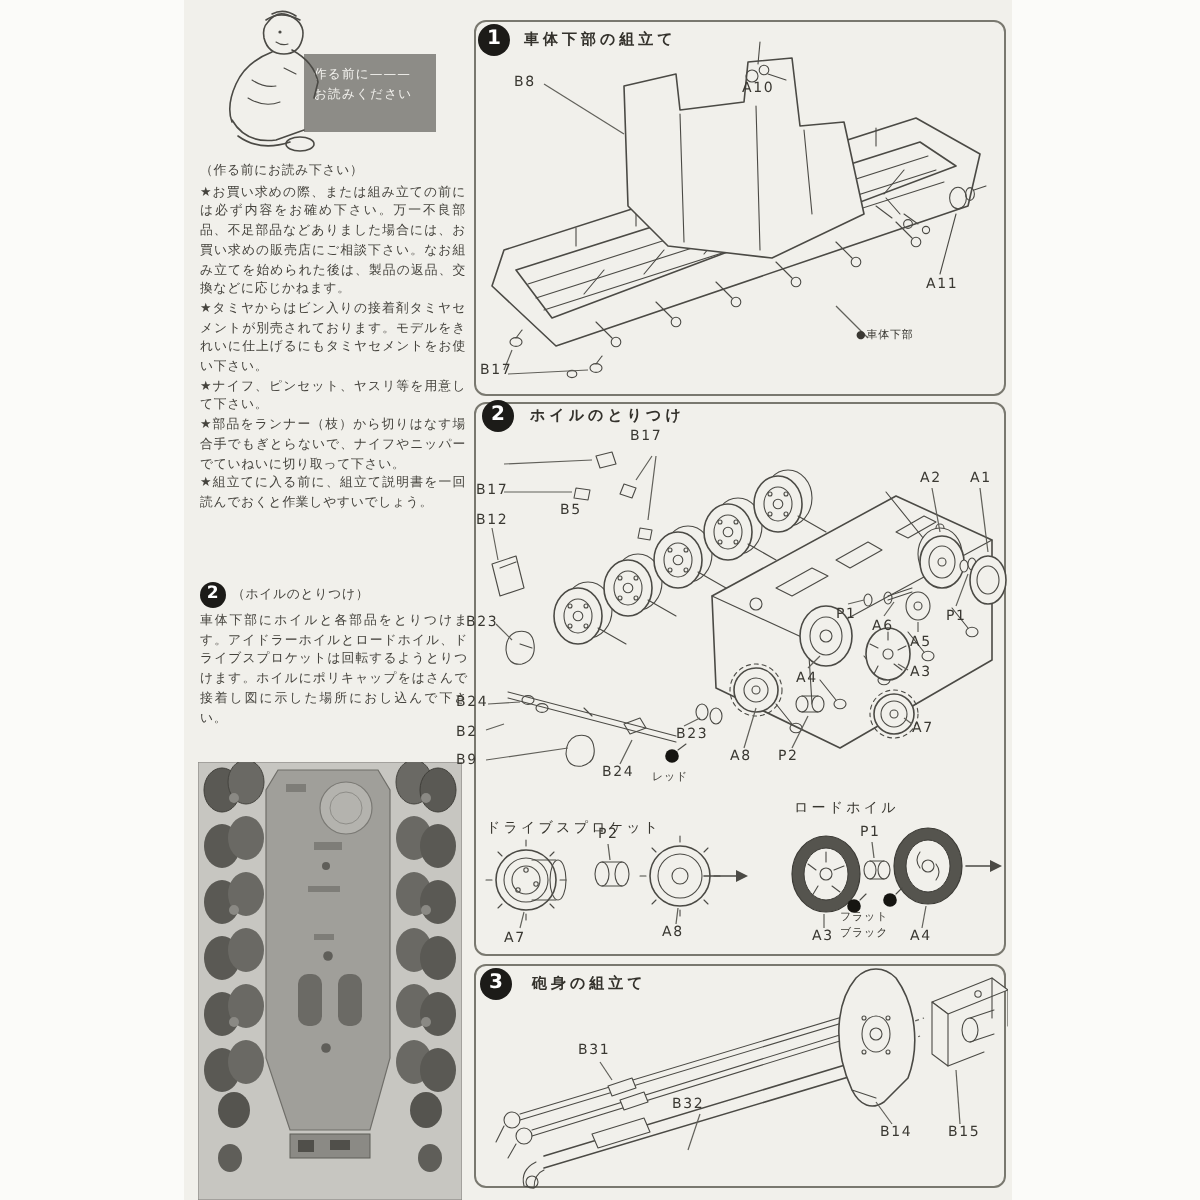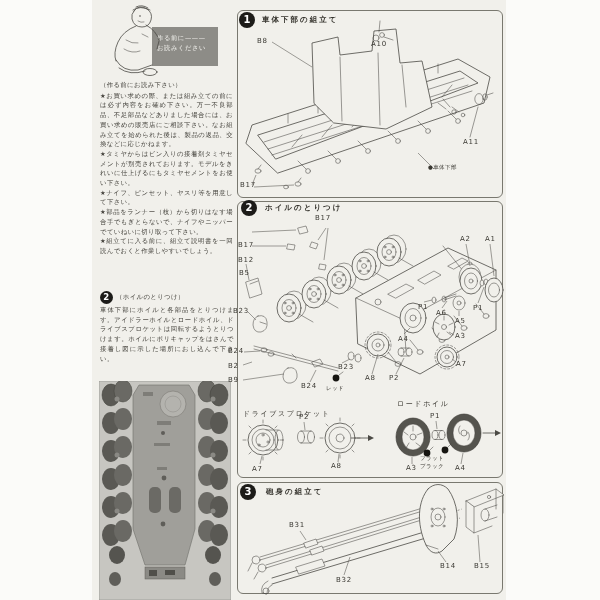--- a/index.html
+++ b/index.html
@@ -459,21 +459,21 @@
 
   <div class="abs" style="left:0;top:0;width:600px;height:600px;pointer-events:none">
       <div class="plabel" style="left: 371px; top: 11px; margin-top: 29px;">A10</div>
       <div class="plabel" style="left: 257px; top: 37px;">B8</div>
       <div class="plabel" style="left: 463px; top: 138px;">A11</div>
       <div class="plabel tiny" style="left: 428px; top: 164px;">●車体下部</div>
       <div class="plabel" style="left: 240px; top: 181px;">B17</div>
       <div class="plabel" style="left: 315px; top: 214px;">B17</div>
       <div class="plabel" style="left: 238px; top: 227px; margin-top: 29px;">B12</div>
       <div class="plabel" style="left: 238px; top: 241px;">B17</div>
-      <div class="plabel" style="left: 239px; top: 269px;">B5</div>
+      <div class="plabel" style="left: 239px; top: 251px; padding-left: 41px;">B5</div>
       <div class="plabel" style="left: 233px; top: 307px;">B23</div>
       <div class="plabel" style="left: 228px; top: 347px;">B24</div>
       <div class="plabel" style="left: 228px; top: 362px;">B2</div>
       <div class="plabel" style="left: 228px; top: 376px;">B9</div>
       <div class="plabel" style="left: 301px; top: 382px;">B24</div>
       <div class="plabel tiny" style="left: 326px; top: 385px;">レッド</div>
       <div class="plabel" style="left: 338px; top: 363px;">B23</div>
       <div class="plabel" style="left: 365px; top: 374px;">A8</div>
       <div class="plabel" style="left: 389px; top: 374px;">P2</div>
       <div class="plabel" style="left: 460px; top: 235px;">A2</div>
@@ -489,17 +489,17 @@
       <div class="plabel" style="left: 299px; top: 413px;">P2</div>
       <div class="plabel" style="left: 252px; top: 465px;">A7</div>
       <div class="plabel" style="left: 331px; top: 462px;">A8</div>
       <div class="plabel subhead" style="left: 397px; top: 399px;">ロードホイル</div>
       <div class="plabel" style="left: 430px; top: 412px;">P1</div>
       <div class="plabel tiny" style="left: 420px; top: 455px;">フラット</div>
       <div class="plabel tiny" style="left: 420px; top: 463px;">ブラック</div>
       <div class="plabel" style="left: 406px; top: 464px;">A3</div>
       <div class="plabel" style="left: 455px; top: 464px;">A4</div>
       <div class="plabel" style="left: 289px; top: 521px;">B31</div>
-      <div class="plabel" style="left: 336px; top: 576px;">B32</div>
+      <div class="plabel" style="left: 336px; top: 548px;">B32</div>
       <div class="plabel" style="left: 440px; top: 562px;">B14</div>
       <div class="plabel" style="left: 474px; top: 562px;">B15</div>
     </div>
 </div>
 
 </body></html>

